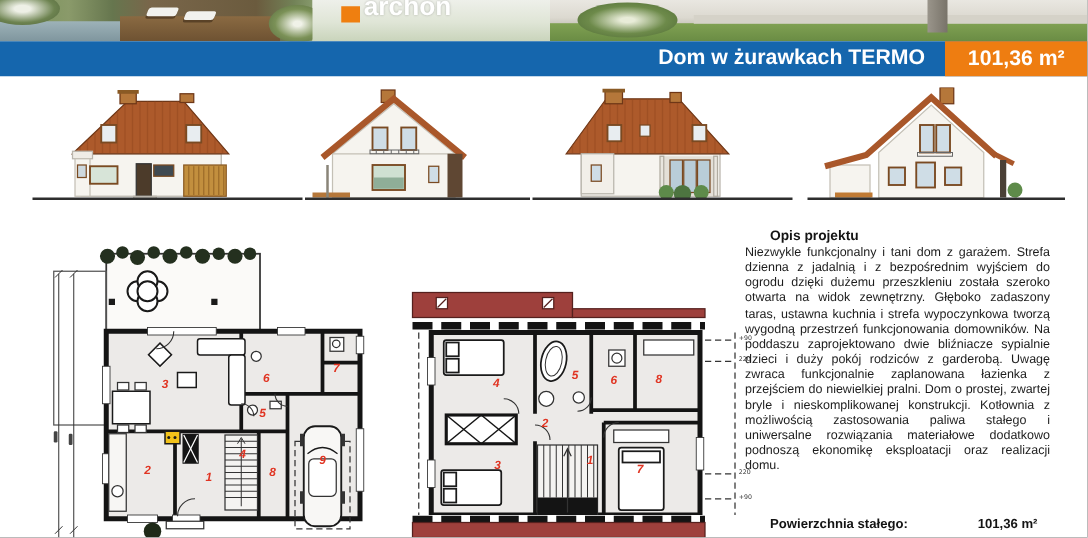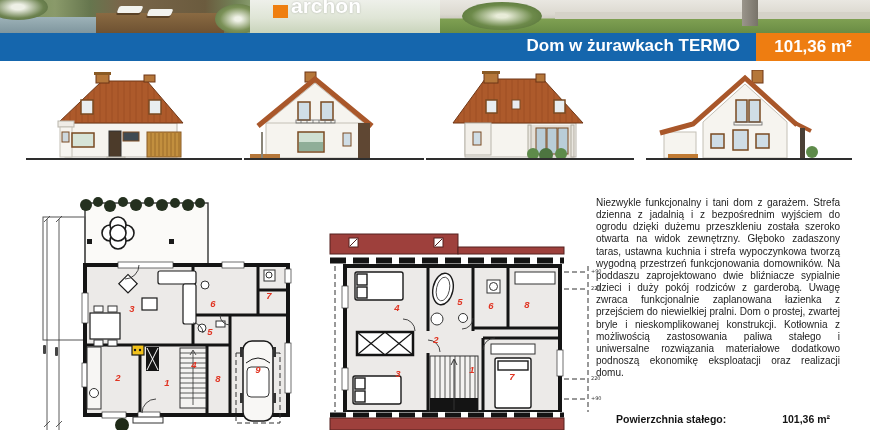--- a/index.html
+++ b/index.html
@@ -483,19 +483,20 @@
     <span class="rn" style="left:135px;top:73px;">5</span>
     <span class="rn" style="left:166px;top:77px;">6</span>
     <span class="rn" style="left:187px;top:148px;">7</span>
     <span class="rn" style="left:202px;top:76px;">8</span>
     <span class="mark" style="left:266px;top:40px;">+90</span>
     <span class="mark" style="left:266px;top:57px;">220</span>
     <span class="mark" style="left:266px;top:147px;">220</span>
     <span class="mark" style="left:266px;top:167px;">+90</span>
   </div>
 
+  <div id="desc-head" class="abs">Opis projektu</div>
   <div id="desc-body" class="abs">Niezwykle funkcjonalny i tani dom z garażem. Strefa dzienna z jadalnią i z bezpośrednim wyjściem do ogrodu dzięki dużemu przeszkleniu została szeroko otwarta na widok zewnętrzny. Głęboko zadaszony taras, ustawna kuchnia i strefa wypoczynkowa tworzą wygodną przestrzeń funkcjonowania domowników. Na poddaszu zaprojektowano dwie bliźniacze sypialnie dzieci i duży pokój rodziców z garderobą. Uwagę zwraca funkcjonalnie zaplanowana łazienka z przejściem do niewielkiej pralni. Dom o prostej, zwartej bryle i nieskomplikowanej konstrukcji. Kotłownia z możliwością zastosowania paliwa stałego i uniwersalne rozwiązania materiałowe dodatkowo podnoszą ekonomikę eksploatacji oraz realizacji domu.</div>
   <div id="area-row" class="abs">
     <span>Powierzchnia stałego:</span>
     <span>101,36 m²</span>
   </div>
 
 </div>
 
 </body></html>

